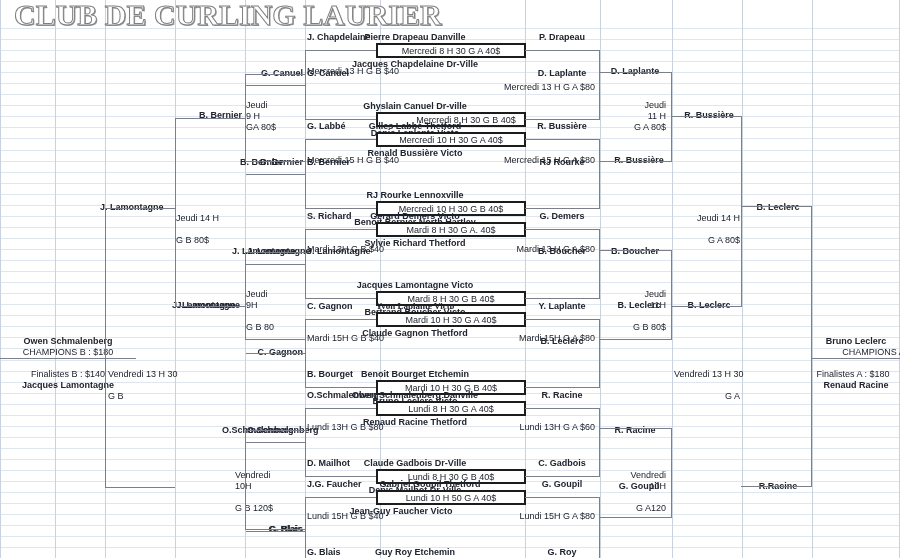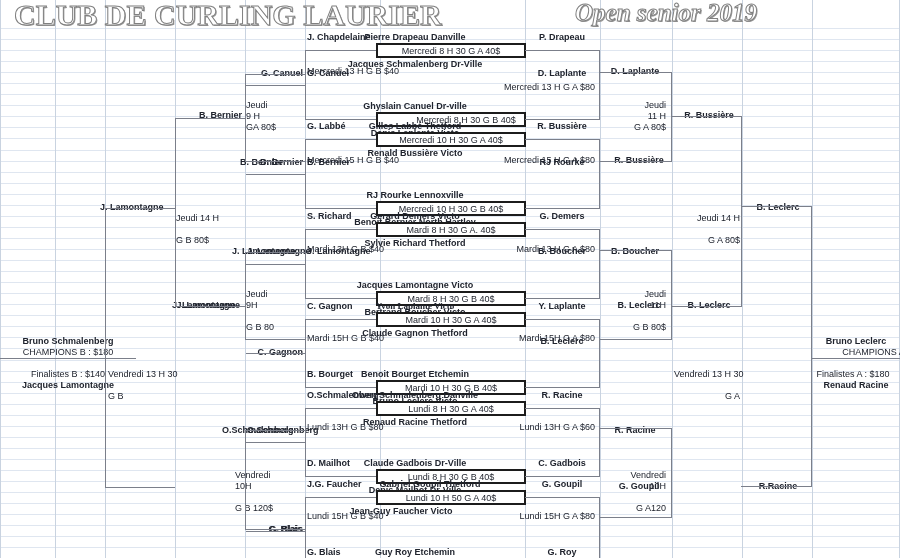--- a/index.html
+++ b/index.html
@@ -114,28 +114,27 @@
       <div class="vgrid" style="left: 380px;"></div>
       <div class="vgrid" style="left: 525px;"></div>
       <div class="vgrid" style="left: 600px;"></div>
       <div class="vgrid" style="left: 672px;"></div>
       <div class="vgrid" style="left: 742px;"></div>
       <div class="vgrid" style="left: 812px;"></div>
       <div class="vgrid" style="left: 899px;"></div>
     </div>
 
   <div class="title-left">CLUB DE CURLING LAURIER</div>
-  <div class="title-right">Open senior 2019</div>
 
   <div id="content">
       <div class="lbl b c" style="left: 305px; top: 32px; width: 220px;">Pierre Drapeau Danville</div>
       <div class="mbox" style="left: 376px; top: 43px; width: 150px; height: 15px;">
         <span>Mercredi  8 H  30    G A 40$</span>
       </div>
-      <div class="lbl b c" style="left: 305px; top: 59px; width: 220px;">Jacques Schmalenberg Dr-Ville</div>
+      <div class="lbl b c" style="left: 305px; top: 59px; width: 220px;">Jacques Chapdelaine Dr-Ville</div>
       <div class="lbl b c" style="left: 305px; top: 101px; width: 220px;">Ghyslain Canuel Dr-ville</div>
       <div class="mbox" style="left: 376px; top: 112px; width: 150px; height: 15px; padding-left: 30px;">
         <span>Mercredi   8 H 30      G B    40$</span>
       </div>
       <div class="lbl b c" style="left: 305px; top: 128px; width: 220px;">Denis Laplante       Victo</div>
       <div class="lbl b c" style="left: 305px; top: 121px; width: 220px;">Gilles Labbé Thetford</div>
       <div class="mbox" style="left: 376px; top: 132px; width: 150px; height: 15px;">
         <span>Mercredi 10 H 30    G A   40$</span>
       </div>
       <div class="lbl b c" style="left: 305px; top: 148px; width: 220px;">Renald Bussière Victo</div>
@@ -255,21 +254,21 @@
       <div class="lbl " style="left: 608px; top: 470px; width: 58px; text-align: right;">Vendredi</div>
       <div class="lbl " style="left: 608px; top: 481px; width: 58px; text-align: right;">10H</div>
       <div class="lbl " style="left: 600px; top: 503px; width: 66px; text-align: right;">G A120</div>
       <div class="lbl b c" style="left: 600px; top: 481px; width: 78px;">G. Goupil</div>
       <div class="lbl b c" style="left: 674px; top: 110px; width: 70px;">R. Bussière</div>
       <div class="lbl " style="left: 678px; top: 213px; width: 62px; text-align: right;">Jeudi  14 H</div>
       <div class="lbl " style="left: 678px; top: 235px; width: 62px; text-align: right;">G A   80$</div>
       <div class="lbl b c" style="left: 674px; top: 300px; width: 70px;">B. Leclerc</div>
       <div class="lbl b c" style="left: 744px; top: 202px; width: 68px;">B. Leclerc</div>
       <div class="lbl b c" style="left: 744px; top: 481px; width: 68px;">R.Racine</div>
-      <div class="lbl b c" style="left: 0px; top: 336px; width: 136px;">Bruno  Schmalenberg</div>
+      <div class="lbl b c" style="left: 0px; top: 336px; width: 136px;">Owen  Schmalenberg</div>
       <div class="lbl c" style="left: 0px; top: 347px; width: 136px;">CHAMPIONS B : $180</div>
       <div class="lbl c" style="left: 0px; top: 369px; width: 136px;">Finalistes B : $140</div>
       <div class="lbl b c" style="left: 0px; top: 380px; width: 136px;">Jacques Lamontagne</div>
       <div class="lbl b c" style="left: 812px; top: 336px; width: 88px;">Bruno Leclerc</div>
       <div class="lbl c" style="left: 806px; top: 347px; width: 94px; margin-left: 34px;">CHAMPIONS A : $260</div>
       <div class="lbl c" style="left: 806px; top: 369px; width: 94px;">Finalistes A : $180</div>
       <div class="lbl b c" style="left: 812px; top: 380px; width: 88px;">Renaud Racine</div>
       <div class="lbl " style="left: 108px; top: 369px;">Vendredi  13 H 30</div>
       <div class="lbl " style="left: 108px; top: 391px;">G B</div>
       <div class="lbl " style="left: 674px; top: 369px; width: 68px; text-align: right;">Vendredi  13 H 30</div>

